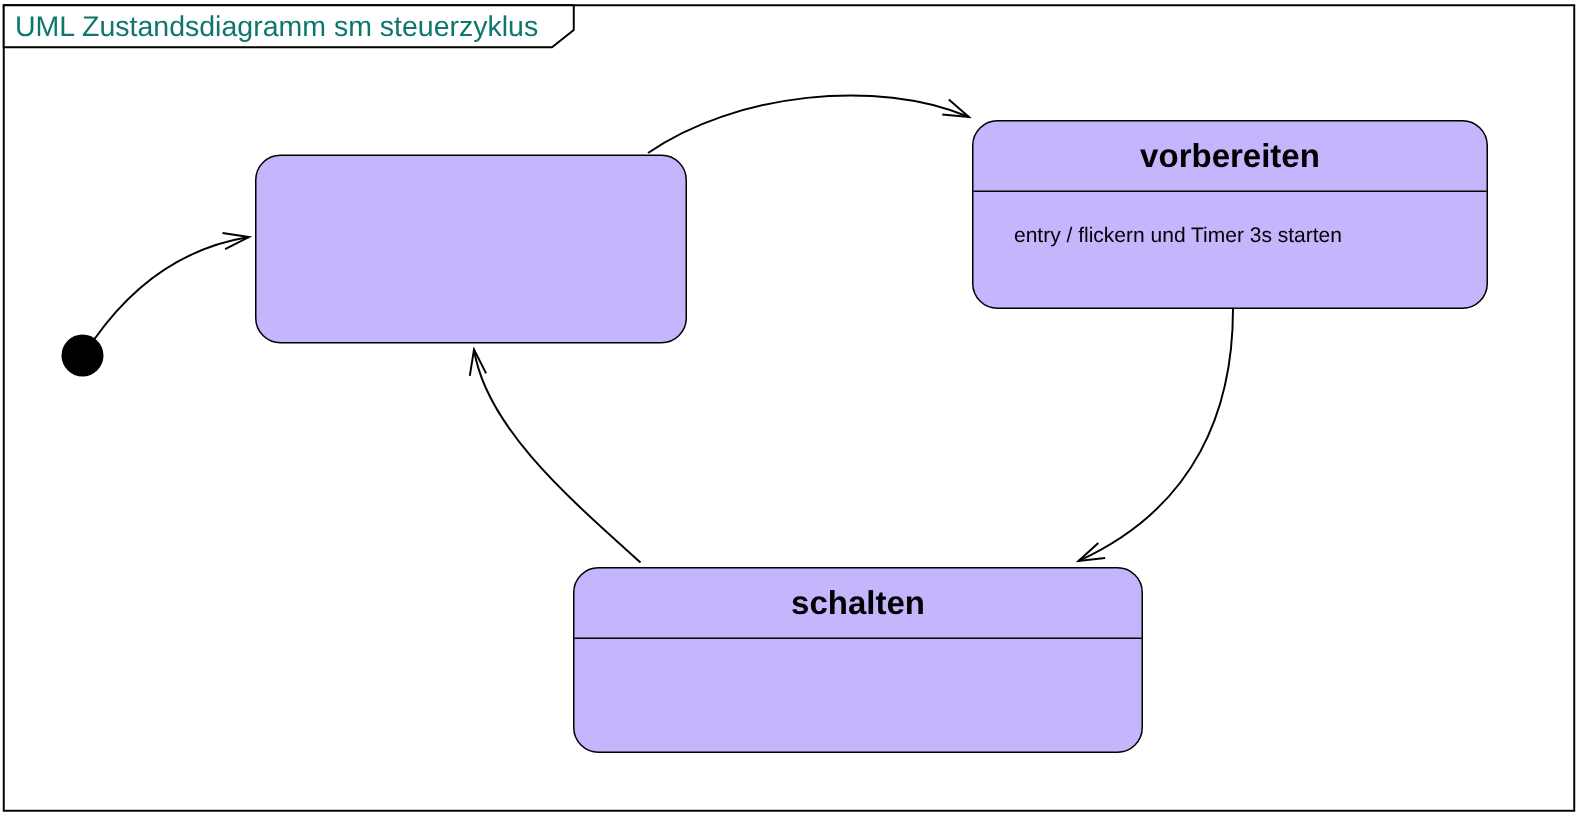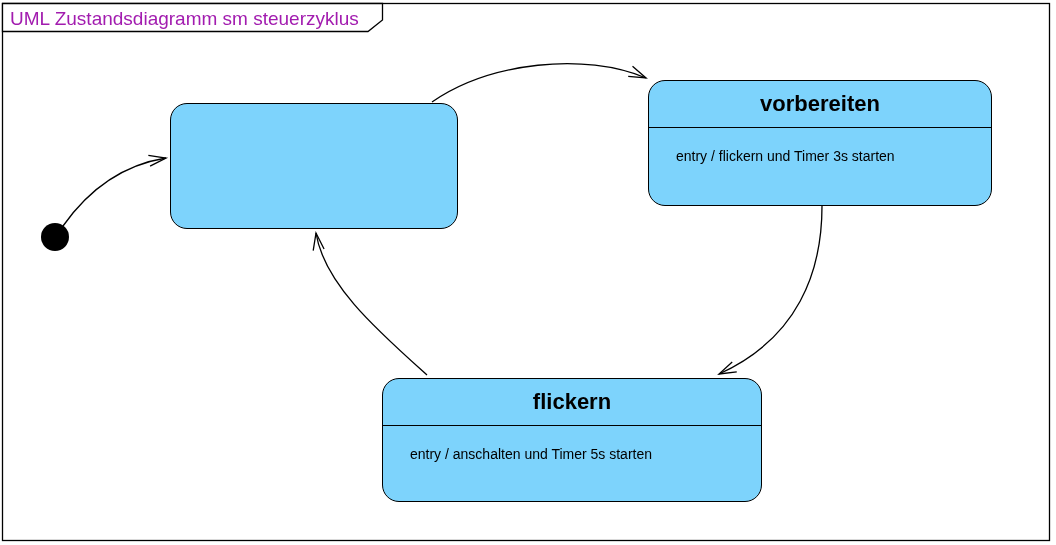--- a/index.html
+++ b/index.html
@@ -23,26 +23,26 @@
     width: 1056px;
     height: 545px;
   }
   .frame-title {
     position: absolute;
     left: 10px;
     top: 8px;
     font-size: 19px;
     line-height: 21px;
     white-space: nowrap;
-    color: #a21caf;
+    color: #0f766e;
   }
   .state {
     position: absolute;
     box-sizing: border-box;
-    background: #7dd3fc;
+    background: #c4b5fd;
     border: 1.5px solid #000000;
     border-radius: 17px;
   }
   .state-name {
     height: 46px;
     border-bottom: 1.5px solid #000000;
     display: flex;
     align-items: center;
     justify-content: center;
     font-size: 22px;
@@ -89,17 +89,16 @@
 
   <div class="state" id="state-warten">
   </div>
 
   <div class="state" id="state-vorbereiten">
     <div class="state-name">vorbereiten</div>
     <div class="state-action">entry / flickern und Timer 3s starten</div>
   </div>
 
   <div class="state" id="state-schalten">
-    <div class="state-name">flickern</div>
-    <div class="state-action">entry / anschalten und Timer 5s starten</div>
+    <div class="state-name">schalten</div>
   </div>
 
 </div>
 
 </body></html>

